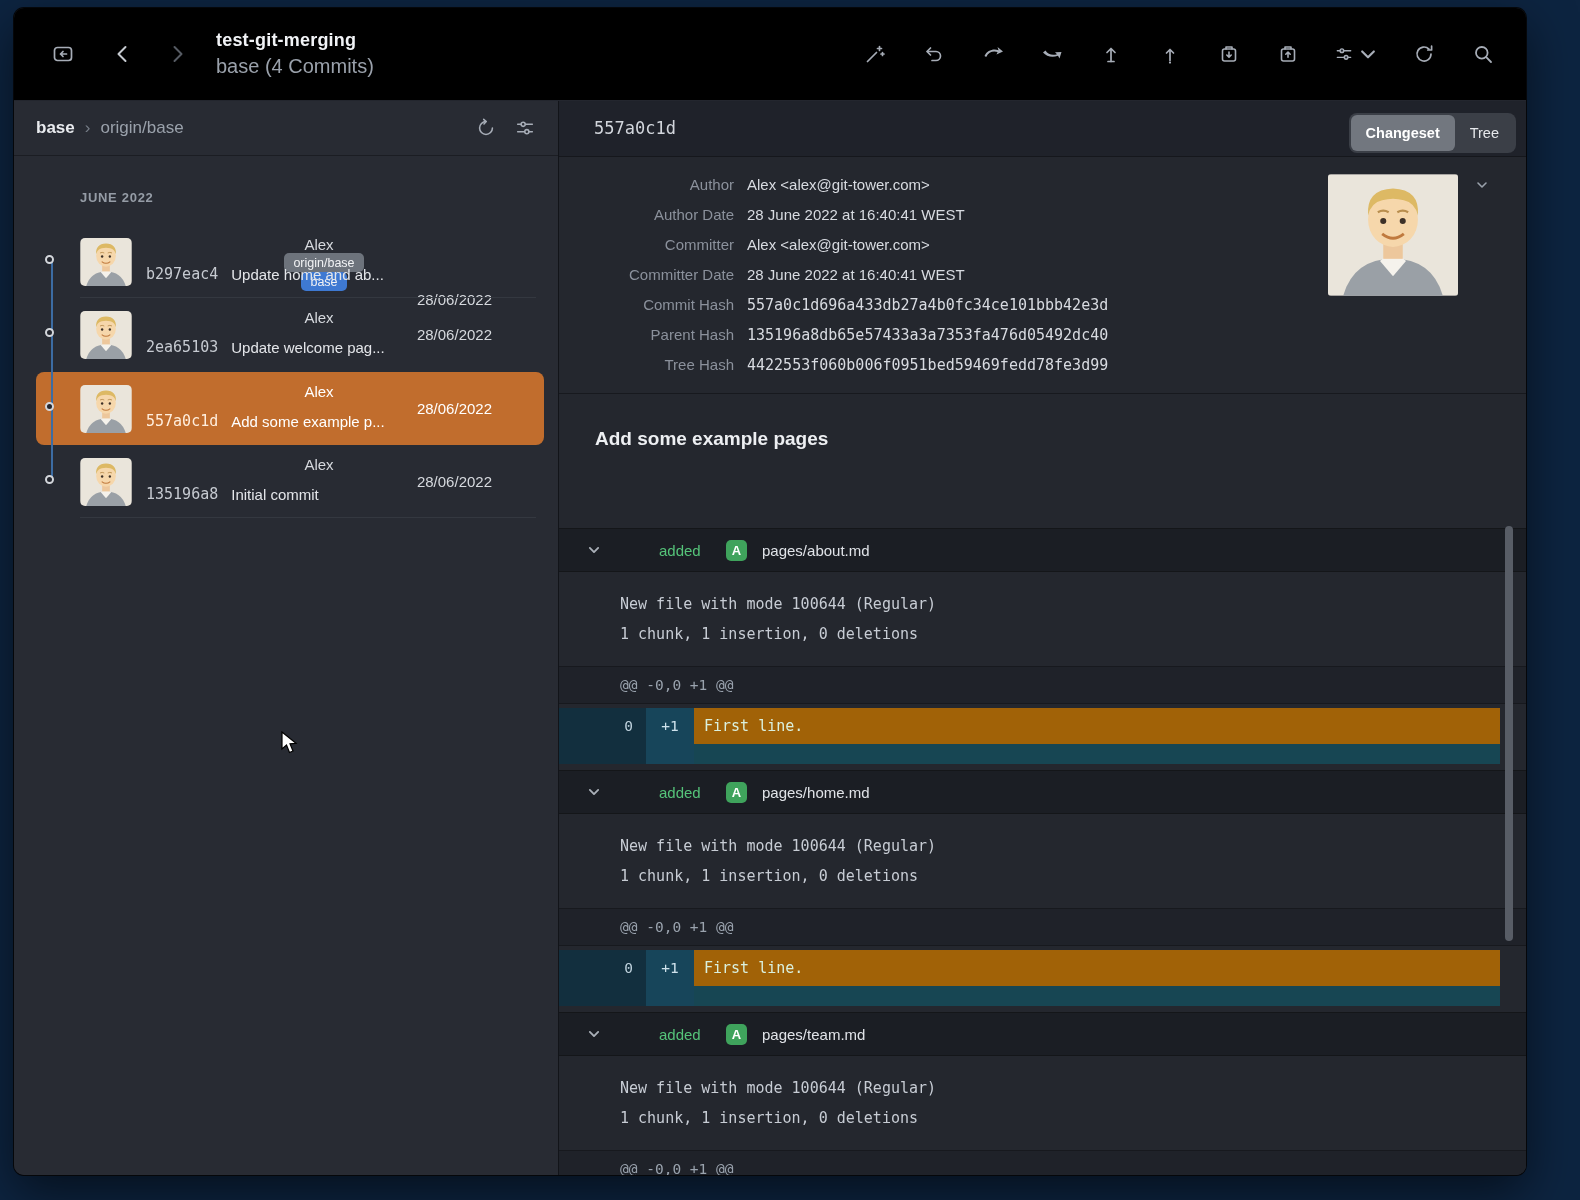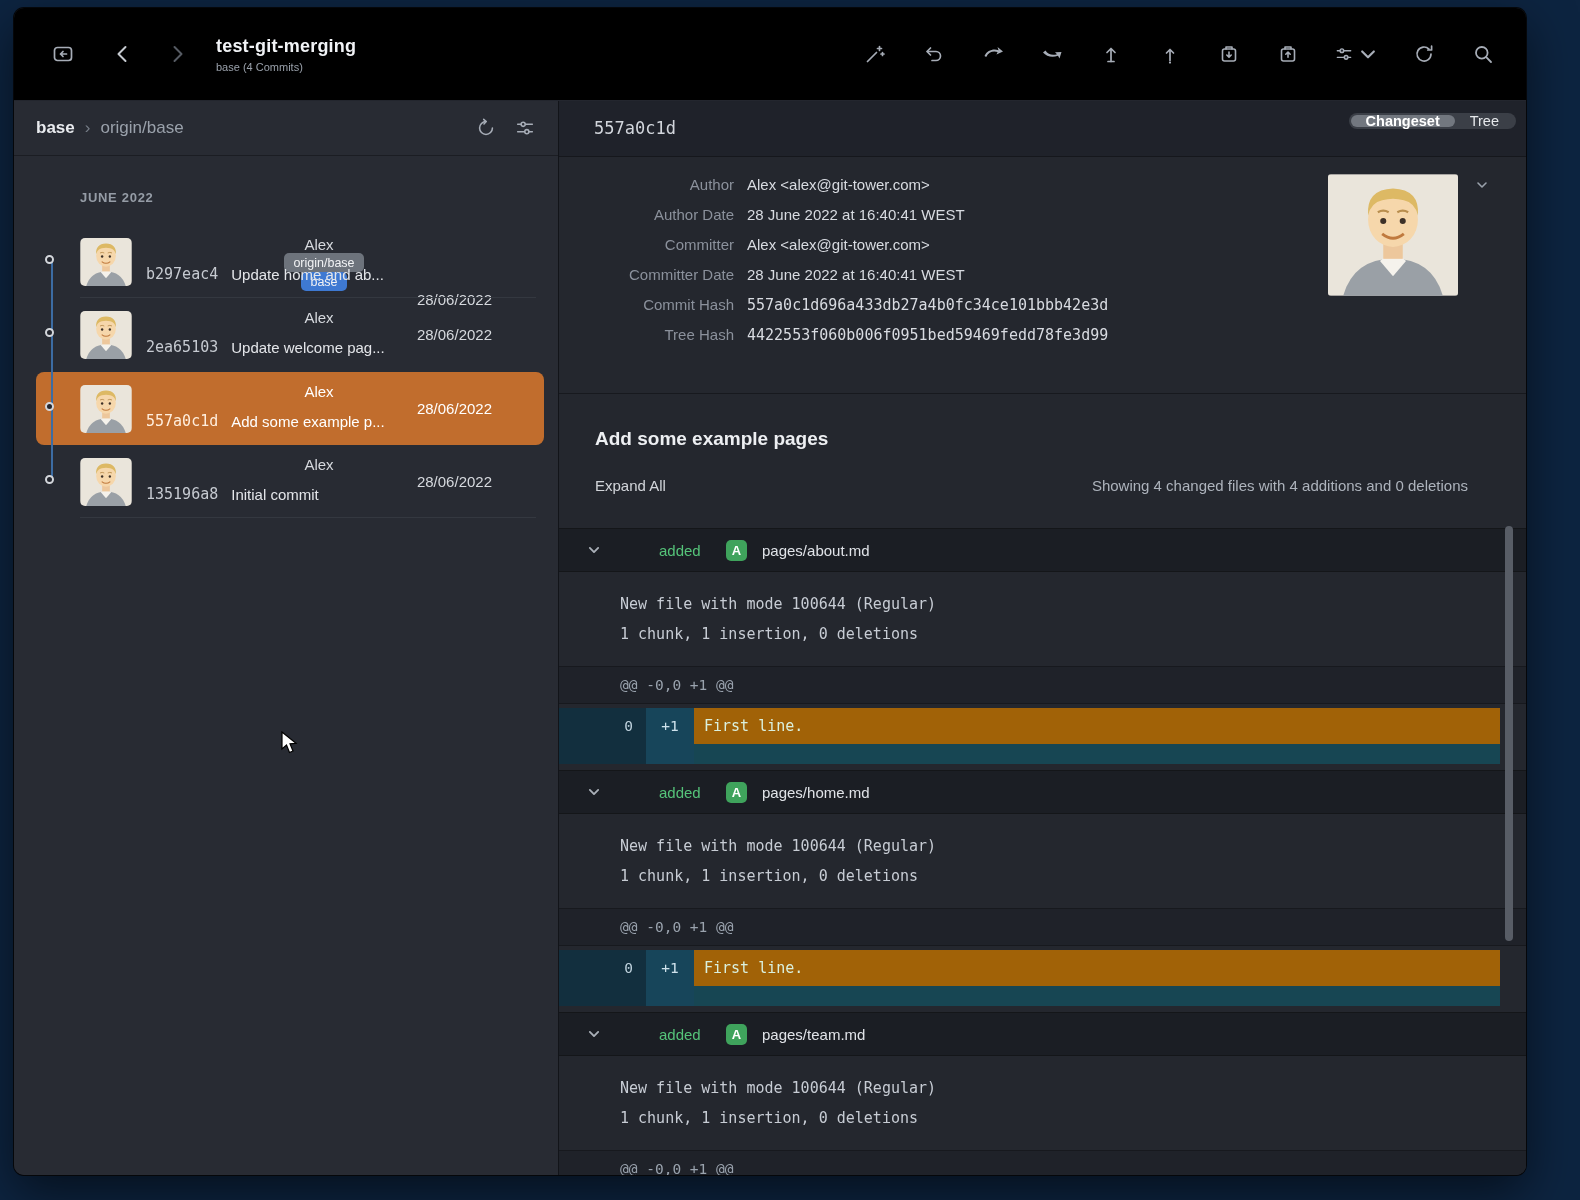--- a/index.html
+++ b/index.html
@@ -20,21 +20,21 @@
   }
 
   
   .titlebar { height:92px; display:flex; align-items:center; padding:0 30px 0 36px; background:#000000; }
   .tbicon { width:26px; height:26px; display:flex; align-items:center; justify-content:center; flex:none; }
   .tbicon svg { width:24px; height:24px; }
   .nav-back { margin-left:34px; }
   .nav-fwd { margin-left:28px; }
   .title-block { margin-left:26px; }
   .tb-title { font-size:18px; font-weight:700; color:#f1f3f6; letter-spacing:.2px; }
-  .tb-sub { font-size:11px; color:#9aa1ab; margin-top:4px; }
+  .tb-sub { font-size:20px; color:#9aa1ab; margin-top:4px; }
   .tb-right { margin-left:auto; display:flex; align-items:center; gap:33px; }
   .view-opts { display:flex; align-items:center; gap:4px; }
 
   
   .main { position:absolute; top:93px; left:0; right:0; bottom:0; display:flex; }
 
   
   .sidebar { width:545px; min-width:545px; background:#282b33; border-right:1px solid #121419; position:relative; }
   .sb-head { height:55px; border-bottom:1px solid #1b1d23; display:flex; align-items:center; padding:0 22px; }
   .crumb-root { font-size:17px; font-weight:600; color:#e9ebef; }
@@ -64,21 +64,21 @@
   .commit-row.selected .c-name, .commit-row.selected .c-date, .commit-row.selected .c-msg { color:#ffffff; }
   .commit-row.selected .c-hash { color:#ffeedd; }
 
   .graph-line { position:absolute; left:37px; top:104px; width:2px; height:221px; background:#3c6ca3; z-index:3; }
   .graph-dot { position:absolute; left:31px; width:9px; height:9px; border:2px solid #d3d6db; border-radius:50%; background:#23262e; z-index:4; }
 
   
   .detail { flex:1; background:#24272e; position:relative; overflow:hidden; }
   .det-header { height:56px; background:#1f222a; border-bottom:1px solid #15171c; position:relative; }
   .det-hash { position:absolute; left:35px; line-height:55px; font-size:17px; color:#d2d6dc; }
-  .toggle { position:absolute; right:10px; top:12px; height:16px; background:#3b3f47; border-radius:8px; display:flex; padding:2px; }
+  .toggle { position:absolute; right:10px; top:12px; height:40px; background:#3b3f47; border-radius:8px; display:flex; padding:2px; }
   .toggle .seg { padding:0 15px; display:flex; align-items:center; font-size:14.5px; color:#e6e8eb; border-radius:6px; }
   .toggle .seg.active { background:#72777f; color:#fff; font-weight:600; }
 
   .meta { position:relative; height:236px; padding-top:13px; }
   .meta-row { height:30px; line-height:30px; font-size:15px; white-space:nowrap; }
   .meta-label { display:inline-block; width:175px; text-align:right; color:#8b919c; }
   .meta-value { margin-left:13px; color:#d8dbe1; }
   .meta-value.mono { font-size:15px; }
   .big-avatar { position:absolute; top:17px; right:68px; width:130px; height:122px; border-radius:3px; overflow:hidden; }
   .big-avatar svg { width:100%; height:100%; display:block; }
@@ -344,38 +344,35 @@
           <div class="seg">Tree</div>
         </div>
       </div>
 
       <div class="meta">
         <div class="meta-row"><span class="meta-label">Author</span><span class="meta-value">Alex &lt;alex@git-tower.com&gt;</span></div>
         <div class="meta-row"><span class="meta-label">Author Date</span><span class="meta-value">28 June 2022 at 16:40:41 WEST</span></div>
         <div class="meta-row"><span class="meta-label">Committer</span><span class="meta-value">Alex &lt;alex@git-tower.com&gt;</span></div>
         <div class="meta-row"><span class="meta-label">Committer Date</span><span class="meta-value">28 June 2022 at 16:40:41 WEST</span></div>
         <div class="meta-row"><span class="meta-label">Commit Hash</span><span class="meta-value mono">557a0c1d696a433db27a4b0fc34ce101bbb42e3d</span></div>
+        <div class="meta-row"><span class="meta-label">Parent Hash</span><span class="meta-value mono">135196a8db65e57433a3a7353fa476d05492dc40</span></div>
         <div class="meta-row"><span class="meta-label">Tree Hash</span><span class="meta-value mono">4422553f060b006f0951bed59469fedd78fe3d99</span></div>
 
         <div class="big-avatar">
             <svg>
               <use href="#sym-avatar"></use>
             </svg>
           </div>
         <svg class="avatar-chevron" width="16" height="16" viewBox="0 0 24 24" fill="none" stroke="#9aa1ab" stroke-width="2.4" stroke-linecap="round" stroke-linejoin="round">
             <path d="M6 9 L12 15 L18 9"></path>
           </svg>
       </div>
 
       <div class="msg-section">
         <div class="msg-title">Add some example pages</div>
-        <div class="msg-meta-row">
-          <span class="expand">Expand All</span>
-          <span class="summary">Showing 4 changed files with 4 additions and 0 deletions</span>
-        </div>
       </div>
 
       <div class="file-section">
         <div class="file-head">
           <svg class="fh-chev" viewBox="0 0 24 24" fill="none" stroke="#aab0b8" stroke-width="2.2" stroke-linecap="round" stroke-linejoin="round">
               <path d="M7 9.5 L12 14.5 L17 9.5"></path>
             </svg>
           <span class="fh-status">added</span>
           <span class="fh-badge">A</span>
           <span class="fh-path">pages/about.md</span>

